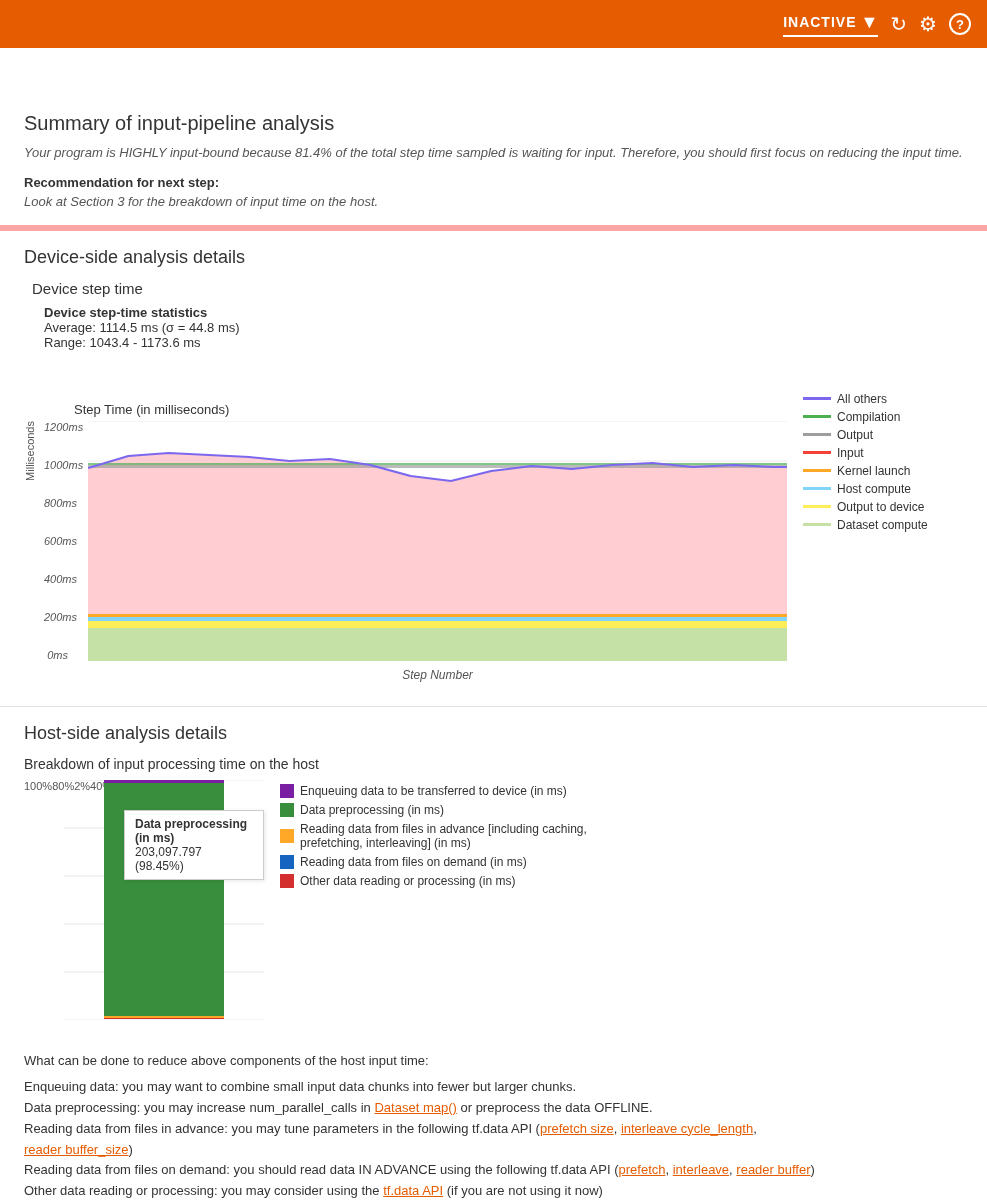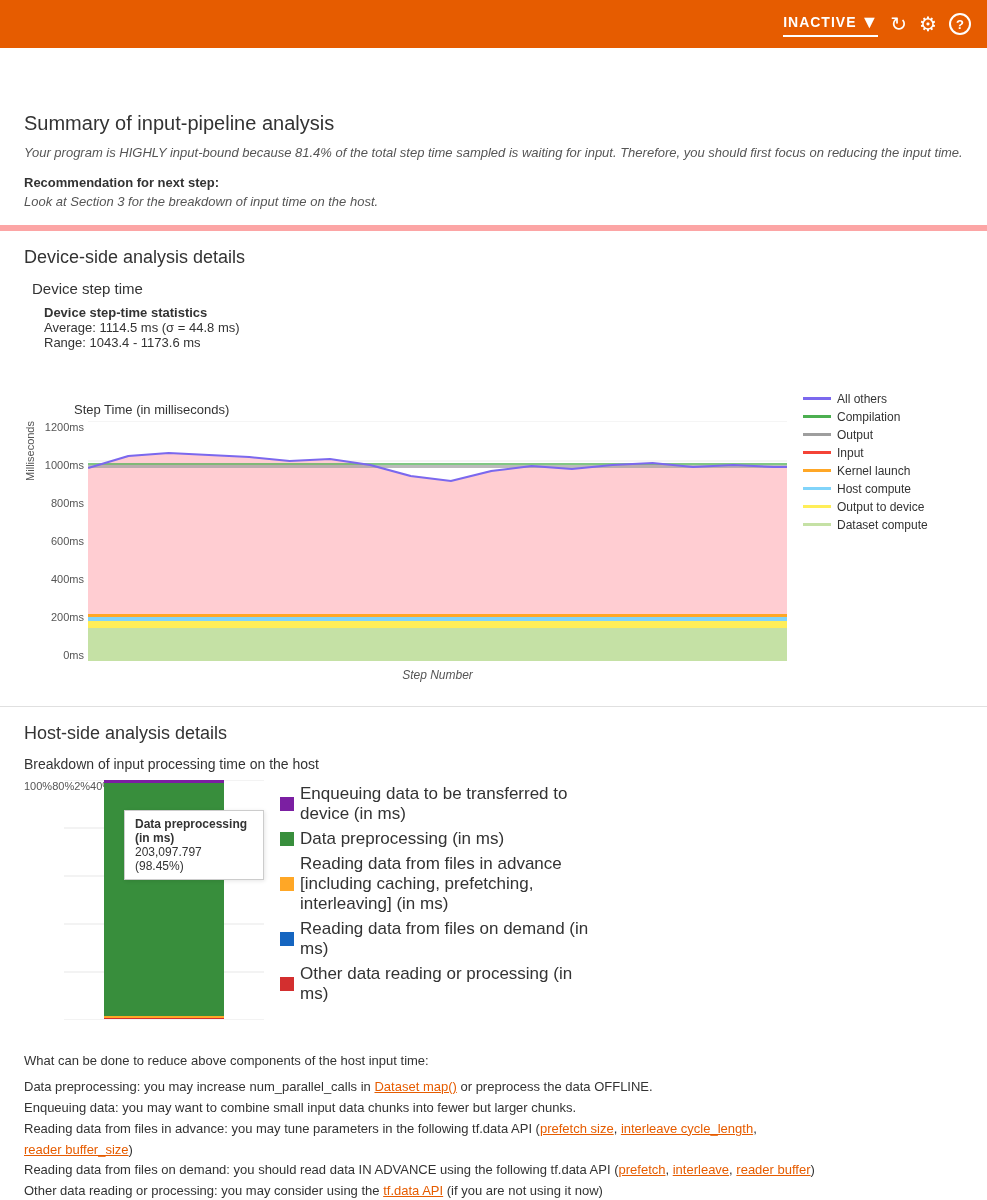--- a/index.html
+++ b/index.html
@@ -125,22 +125,23 @@
       flex-direction: row;
     }
     .y-axis-ticks {
       display: flex;
       flex-direction: column;
       justify-content: space-between;
       text-align: right;
       font-size: 11px;
       color: #555;
       width: 44px;
-      padding-right: 4px;
+      padding-right: 20px;
       height: 240px;
+      font-style: italic;
     }
     .chart-svg-wrap {
       flex: 1;
       position: relative;
     }
     .chart-svg-wrap svg {
       width: 100%;
       height: 240px;
     }
     .x-axis-label {
@@ -193,21 +194,21 @@
       color: #555;
       width: 40px;
       padding-right: 4px;
       height: 240px;
     }
     .bar-svg-wrap svg {
       width: 200px;
       height: 240px;
     }
     .host-legend {
-      font-size: 17px;
+      font-size: 12px;
     }
     .host-legend-item {
       display: flex;
       align-items: center;
       margin-bottom: 5px;
     }
     .host-legend-color {
       width: 14px;
       height: 14px;
       margin-right: 6px;
@@ -422,19 +423,19 @@
       <div class="host-legend-item">
         <span class="host-legend-color" style="background:#D32F2F;"></span>
         <span>Other data reading or processing (in ms)</span>
       </div>
     </div>
   </div>
 </div>
 
 <div class="recommendations">
   <div class="recommendations-title">What can be done to reduce above components of the host input time:</div>
+  <div>Enqueuing data: you may want to combine small input data chunks into fewer but larger chunks.</div>
   <div>Data preprocessing: you may increase num_parallel_calls in <a class="link" href="#">Dataset map()</a> or preprocess the data OFFLINE.</div>
-  <div>Enqueuing data: you may want to combine small input data chunks into fewer but larger chunks.</div>
   <div>Reading data from files in advance: you may tune parameters in the following tf.data API (<a class="link" href="#">prefetch size</a>, <a class="link" href="#">interleave cycle_length</a>,</div>
   <div><a class="link" href="#">reader buffer_size</a>)</div>
   <div>Reading data from files on demand: you should read data IN ADVANCE using the following tf.data API (<a class="link" href="#">prefetch</a>, <a class="link" href="#">interleave</a>, <a class="link" href="#">reader buffer</a>)</div>
   <div>Other data reading or processing: you may consider using the <a class="link" href="#">tf.data API</a> (if you are not using it now)</div>
 </div>
 
 </body></html>

